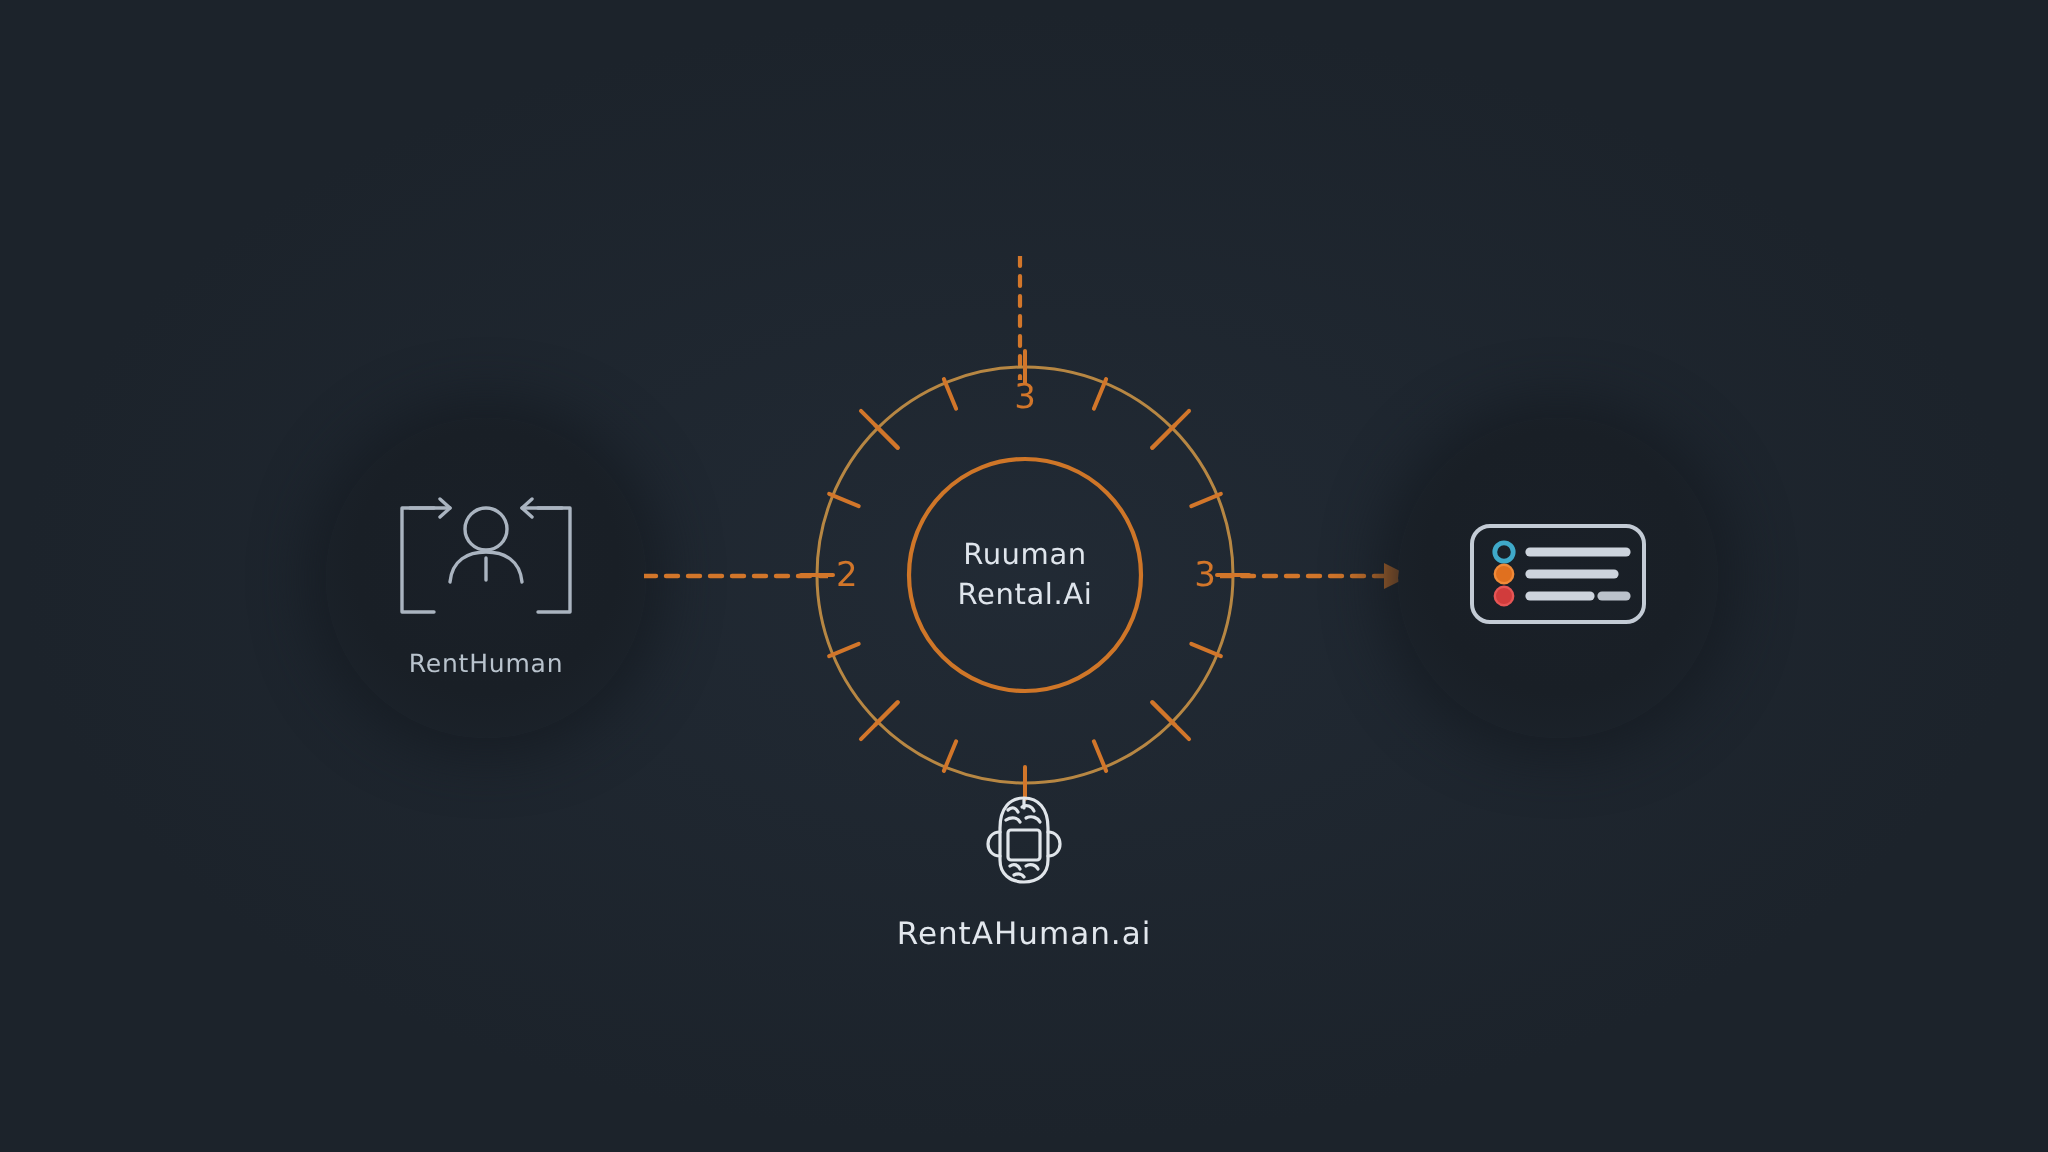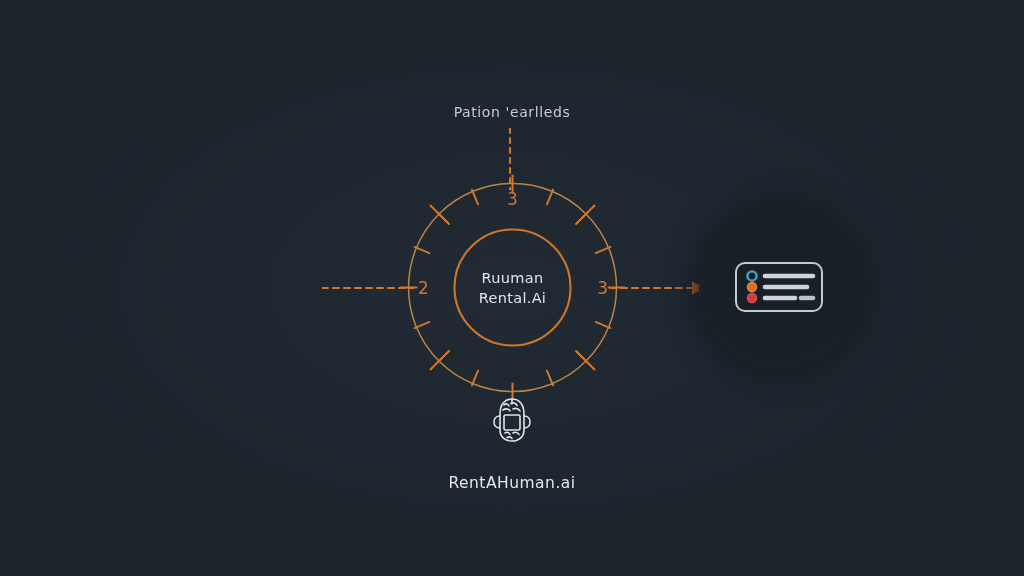--- a/index.html
+++ b/index.html
@@ -100,41 +100,67 @@
   }
   #brand-block {
     position: absolute;
     left: 0; right: 0;
     top: 396px;
     display: flex;
     flex-direction: column;
     align-items: center;
   }
   #brand-label {
-    margin-top: 24px;
+    margin-top: 8px;
     color: #e2e7ed;
     font-size: 15.5px;
     letter-spacing: 0.5px;
   }
 </style>
 </head>
 <body>
 
 <div id="stage">
 
   <div id="vignette"></div>
 
-  <div id="label-top">Pation 'earlleds</div>
 
   <div class="connector" id="connector-top">
     <svg width="24" height="62" viewBox="0 0 24 62">
       <line x1="12" y1="0" x2="12" y2="62" stroke="#d2762a" stroke-width="2.1" stroke-dasharray="5 5" stroke-linecap="round"></line>
     </svg>
   </div>
 
+  <div class="node-circle" id="node-left">
+    <div class="node-inner">
+      <span>
+        <svg width="104" height="78" viewBox="0 0 104 78">
+          <g fill="none" stroke="#aab4c0" stroke-width="1.7" stroke-linecap="round" stroke-linejoin="round">
+
+            <path d="M26 14 H10 V66 H26"></path>
+
+            <path d="M78 14 H94 V66 H78"></path>
+
+            <path d="M14 14 H34"></path>
+            <path d="M29 9.5 L34 14 L29 18.5"></path>
+
+            <path d="M90 14 H70"></path>
+            <path d="M75 9.5 L70 14 L75 18.5"></path>
+
+            <circle cx="52" cy="24.5" r="10.5"></circle>
+
+            <path d="M34 51 C35 40 43 36 52 36 C61 36 69 40 70 51"></path>
+
+            <path d="M52 39 V50"></path>
+          </g>
+        </svg>
+      </span>
+      <span class="node-label-inside">RentHuman</span>
+    </div>
+  </div>
 
   <div class="connector" id="connector-left">
     <svg width="92" height="24" viewBox="0 0 92 24">
       <line x1="0" y1="12" x2="92" y2="12" stroke="#d2762a" stroke-width="2.2" stroke-dasharray="6 5" stroke-linecap="round"></line>
     </svg>
   </div>
 
   <div id="dial">
     <svg width="215" height="215" viewBox="0 0 215 215">
       <g>

